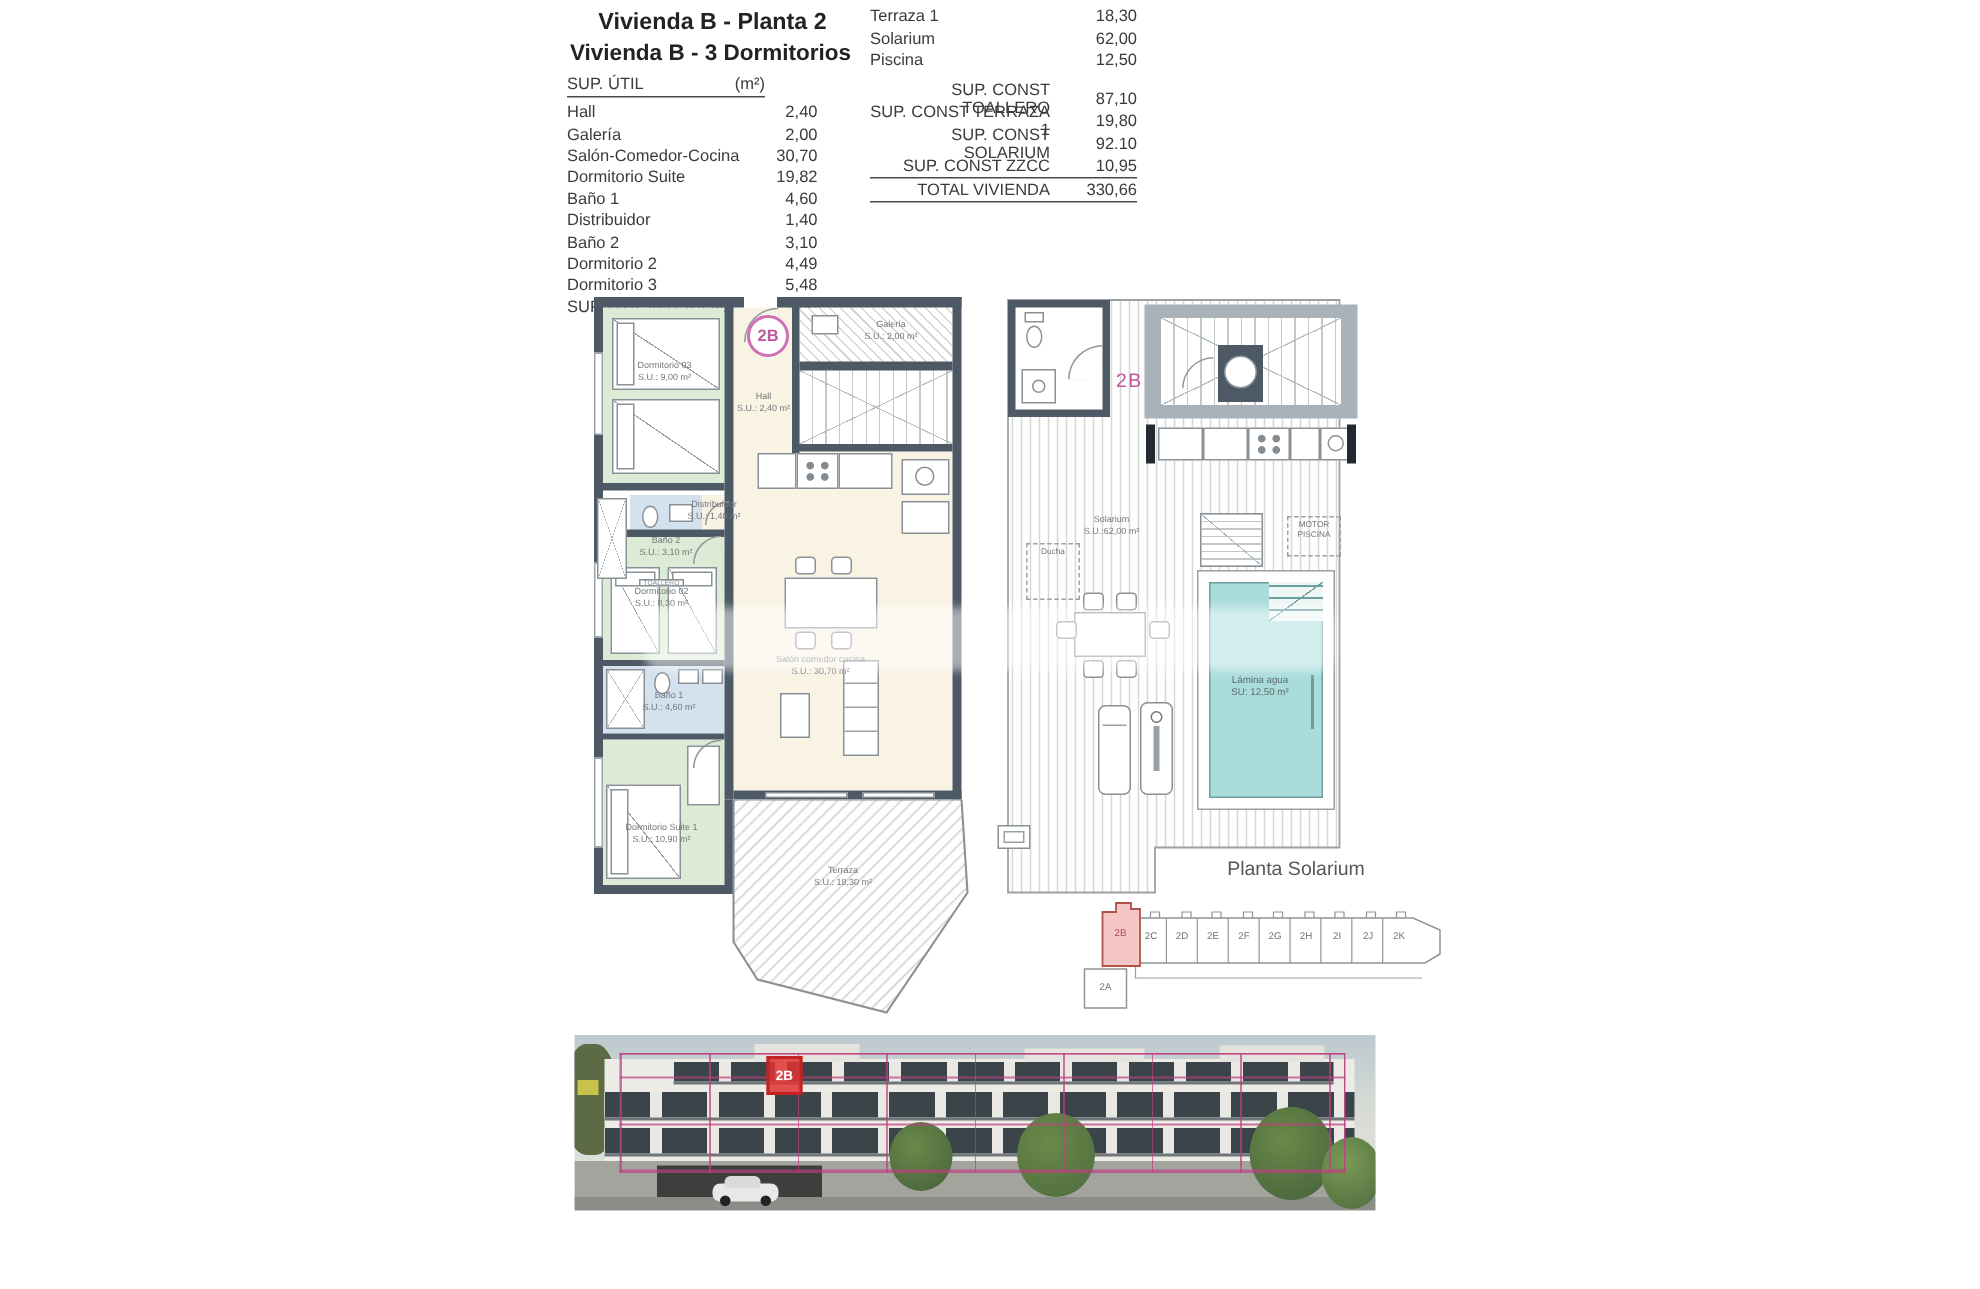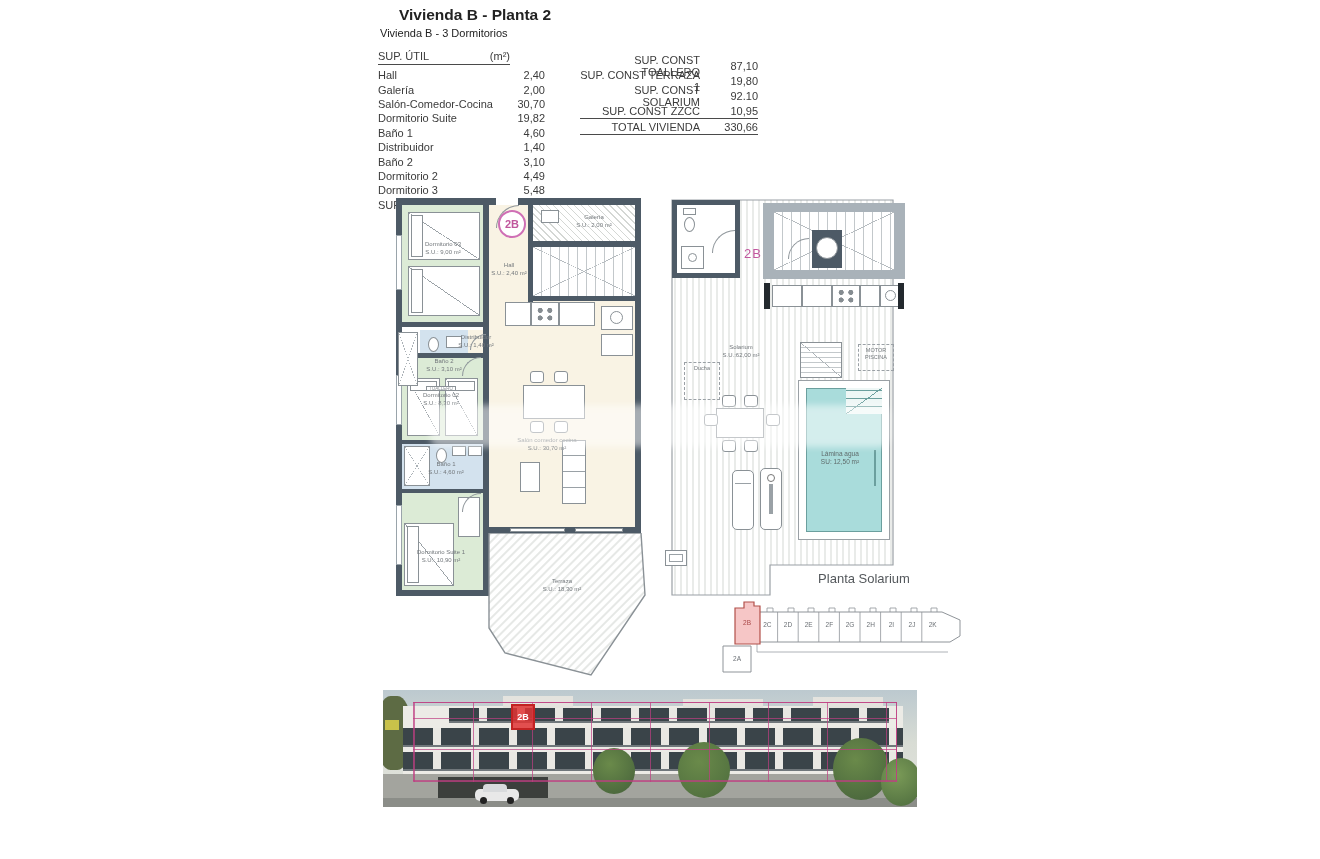--- a/index.html
+++ b/index.html
@@ -59,21 +59,21 @@
   .band{position:absolute;background:repeating-linear-gradient(90deg,#3a4449 0 30px,#e9e8e3 30px 38px);
         border-bottom:2px solid #70777b;}
   .tree{position:absolute;border-radius:50%;z-index:6;}
 </style>
 </head>
 <body>
 
 <div id="page">
 
   <div class="abs" style="left:395px;top:6px;width:160px;text-align:center;font-size:15.5px;font-weight:bold;color:#222;">Vivienda B - Planta 2</div>
-  <div class="abs" style="left:380px;top:27px;font-size:11px;font-weight:normal;color:#222;">Vivienda B - 3 Dormitorios</div>
+  <div class="abs" style="left:380px;top:27px;font-size:15px;font-weight:bold;color:#222;">Vivienda B - 3 Dormitorios</div>
 
   <div class="tbl" style="left:378px;top:50px;width:167px;">
     <div class="thead">
       <span>SUP. ÚTIL</span>
       <span>(m²)</span>
     </div>
     <div class="trow">
         <span class="tl">Hall</span>
         <span class="tv">2,40</span>
       </div>
@@ -108,20 +108,34 @@
     <div class="trow">
         <span class="tl">Dormitorio 3</span>
         <span class="tv">5,48</span>
       </div>
     <div class="trow">
         <span class="tl">SUP. ÚTIL INTERIOR</span>
         <span class="tv">72,40</span>
       </div>
   </div>
 
+  <div class="tbl" style="left:580px;top:4px;width:178px;">
+    <div class="trow">
+        <span class="tl">Terraza 1</span>
+        <span class="tv">18,30</span>
+      </div>
+    <div class="trow">
+        <span class="tl">Solarium</span>
+        <span class="tv">62,00</span>
+      </div>
+    <div class="trow">
+        <span class="tl">Piscina</span>
+        <span class="tv">12,50</span>
+      </div>
+  </div>
 
   <div class="tbl" style="left:580px;top:58px;width:178px;">
     <div class="rrow">
         <span class="tl">SUP. CONST TOALLERO</span>
         <span class="tv">87,10</span>
       </div>
     <div class="rrow">
         <span class="tl">SUP. CONST TERRAZA 1</span>
         <span class="tv">19,80</span>
       </div>

